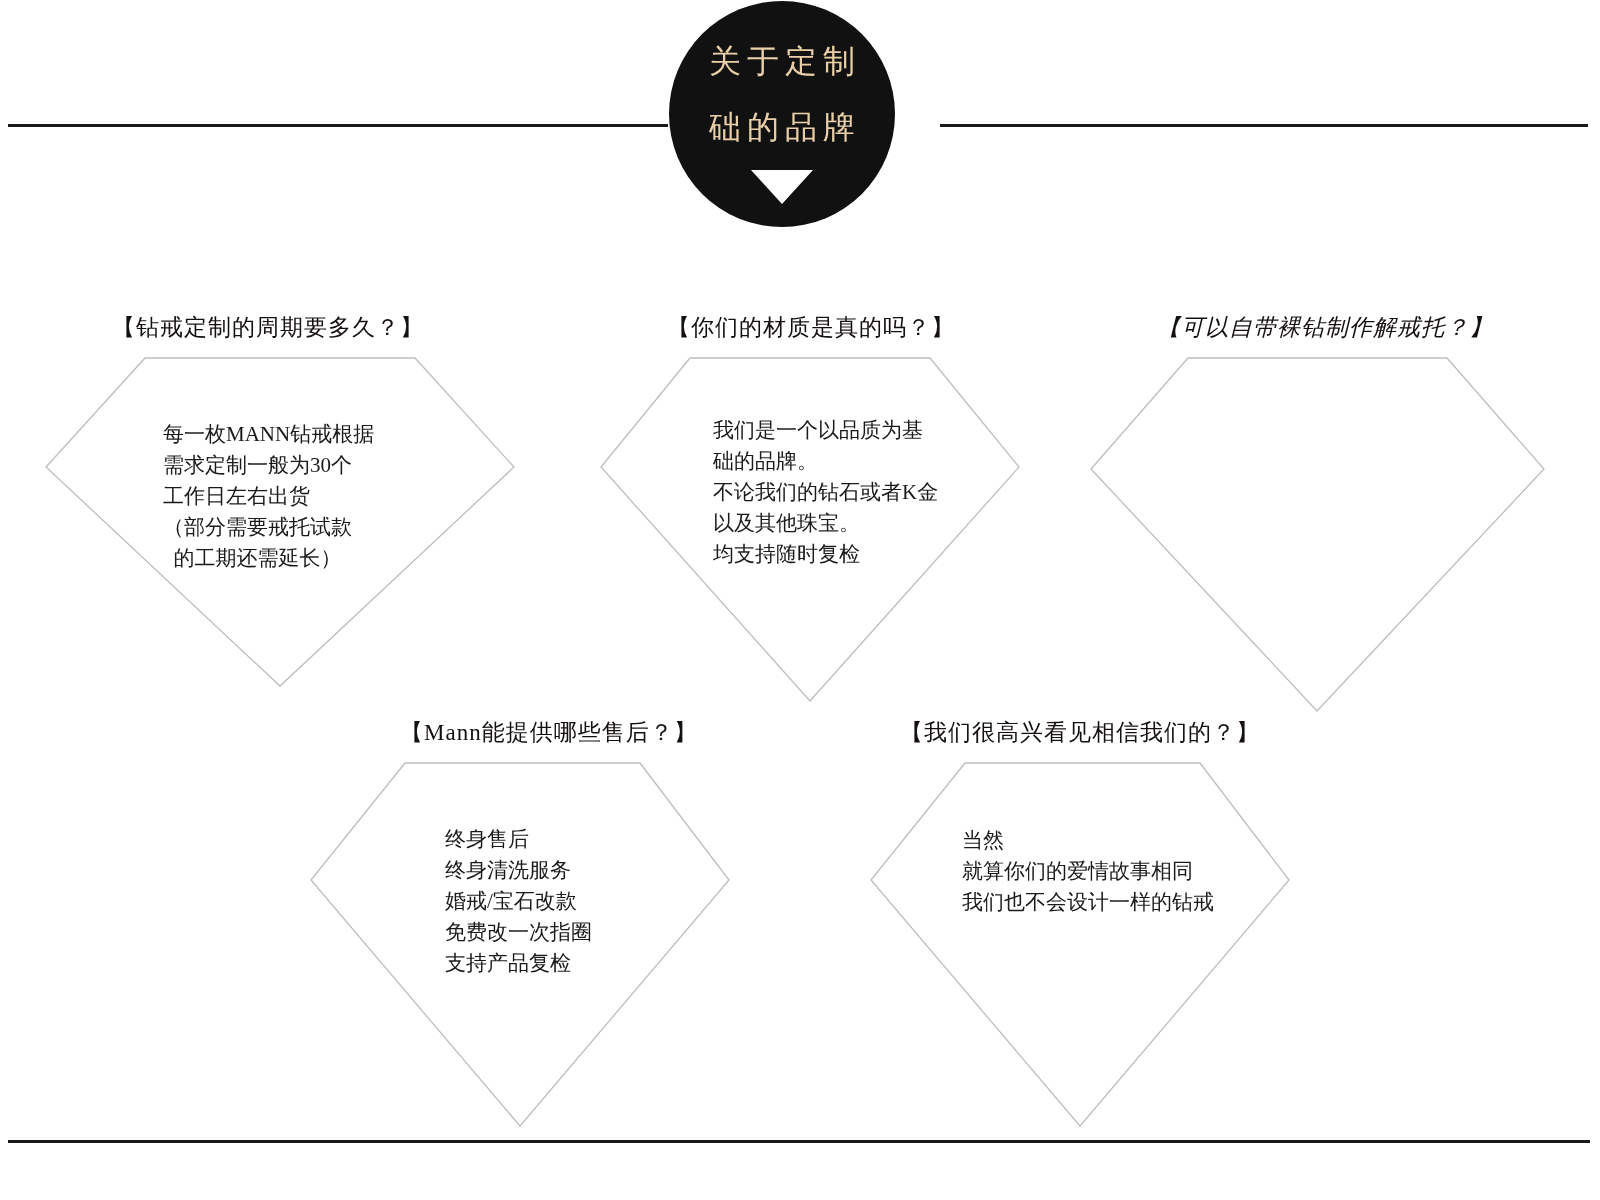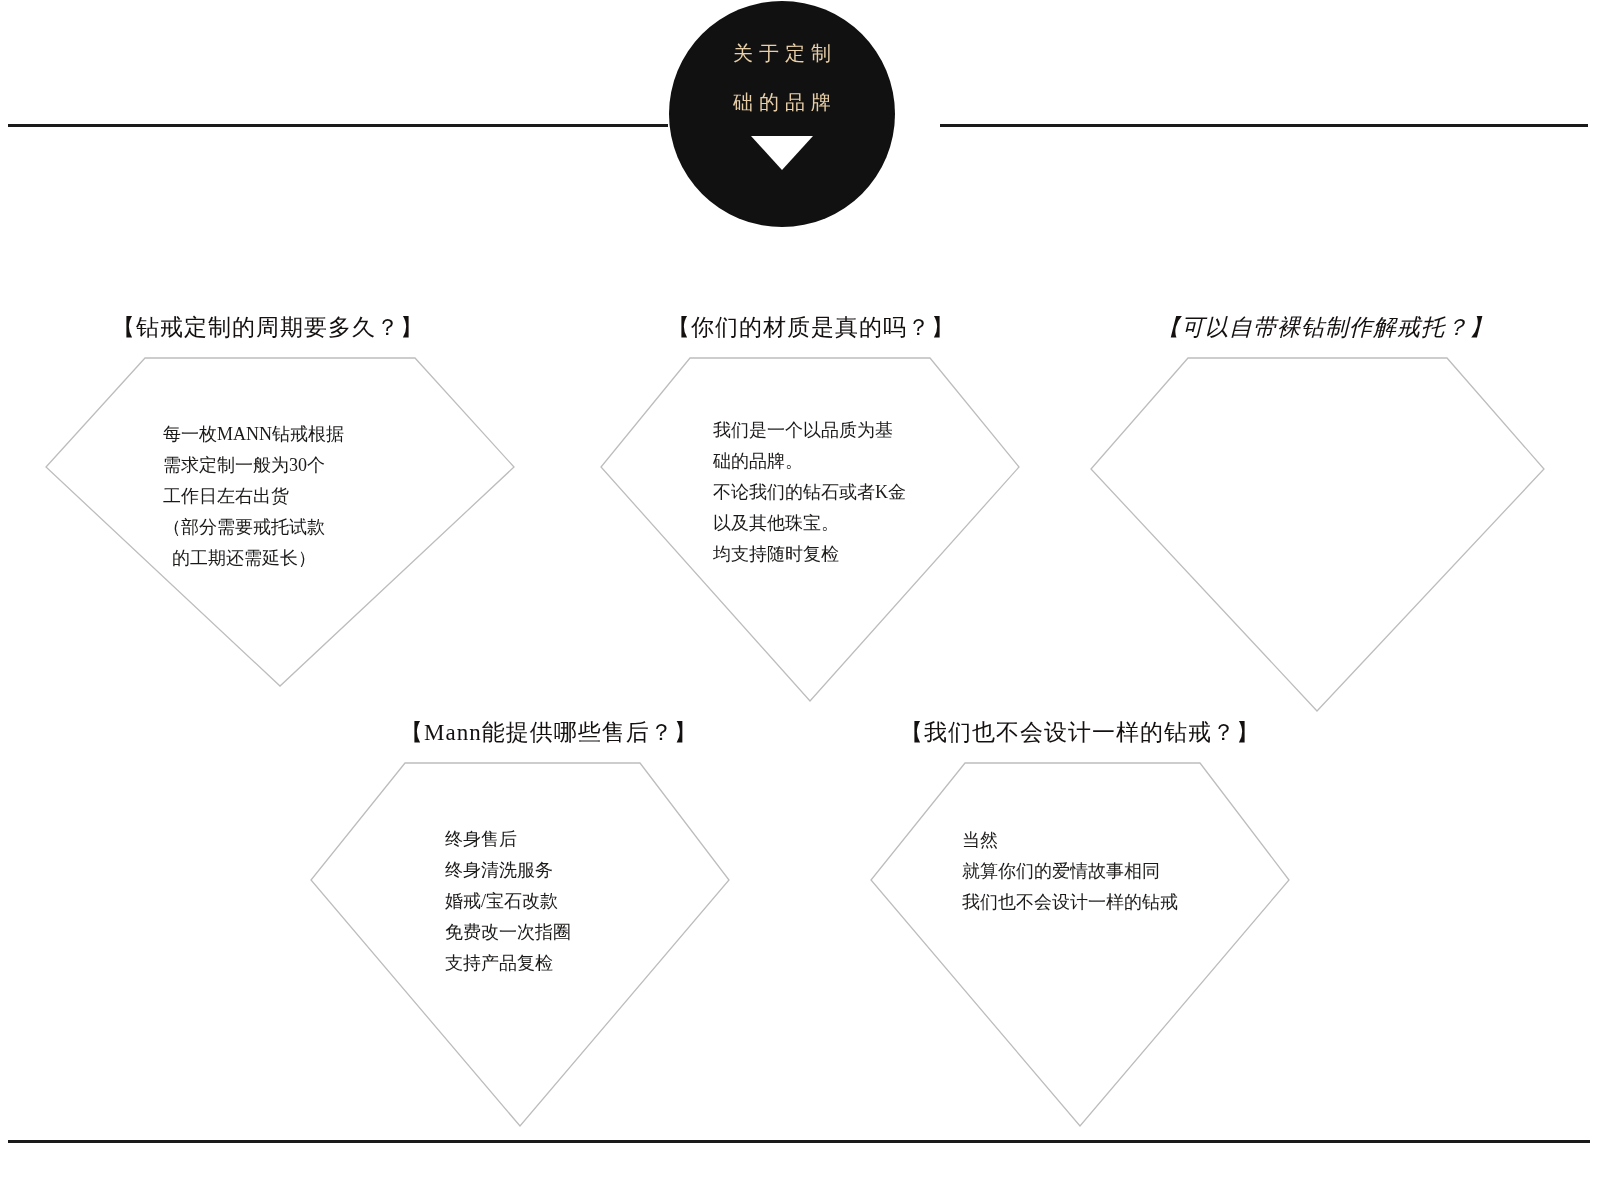--- a/index.html
+++ b/index.html
@@ -51,21 +51,21 @@
     box-shadow: 0 0 0 1px #111;
     display: flex;
     flex-direction: column;
     align-items: center;
     justify-content: flex-start;
     padding-top: 38px;
     box-sizing: border-box;
   }
   .badge-line1, .badge-line2 {
     color: #e8cfa8;
-    font-size: 20px;
+    font-size: 32px;
     letter-spacing: 6px;
     font-family: "Liberation Serif", "DejaVu Serif", serif;
     text-indent: 6px;
   }
   .badge-line2 {
     margin-top: 22px;
   }
   .badge-caret {
     margin-top: 20px;
     width: 0;
@@ -89,21 +89,21 @@
     margin-top: 22px;
   }
   .diamond {
     position: relative;
   }
   .diamond svg {
     display: block;
   }
   .diamond-text {
     position: absolute;
-    font-size: 18px;
+    font-size: 21px;
     line-height: 31px;
     color: #1c1a19;
     white-space: pre;
     font-family: "Liberation Serif", "DejaVu Serif", serif;
   }
 
   
   .footer-rule {
     position: absolute;
     left: 8px;
@@ -171,21 +171,21 @@
     </svg>
     <div class="diamond-text" style="left:135px; top:62px;">终身售后
 终身清洗服务
 婚戒/宝石改款
 免费改一次指圈
 支持产品复检</div>
   </div>
 </div>
 
 <div class="card" style="left:870px; top:695px;">
-  <div class="card-title" style="margin-left:30px;">【我们也不会设计一样的钻戒？】</div>
+  <div class="card-title" style="margin-left:30px;">【我们很高兴看见相信我们的？】</div>
   <div class="diamond" style="margin-top:14px;">
     <svg width="420" height="365" viewBox="0 0 420 365">
       <path d="M95 1 L330 1 L419 118 L210 364 L1 118 Z" fill="none" stroke="#bdbdbd" stroke-width="1.3"></path>
     </svg>
     <div class="diamond-text" style="left:92px; top:63px;">当然
 就算你们的爱情故事相同
 我们也不会设计一样的钻戒</div>
   </div>
 </div>
 

